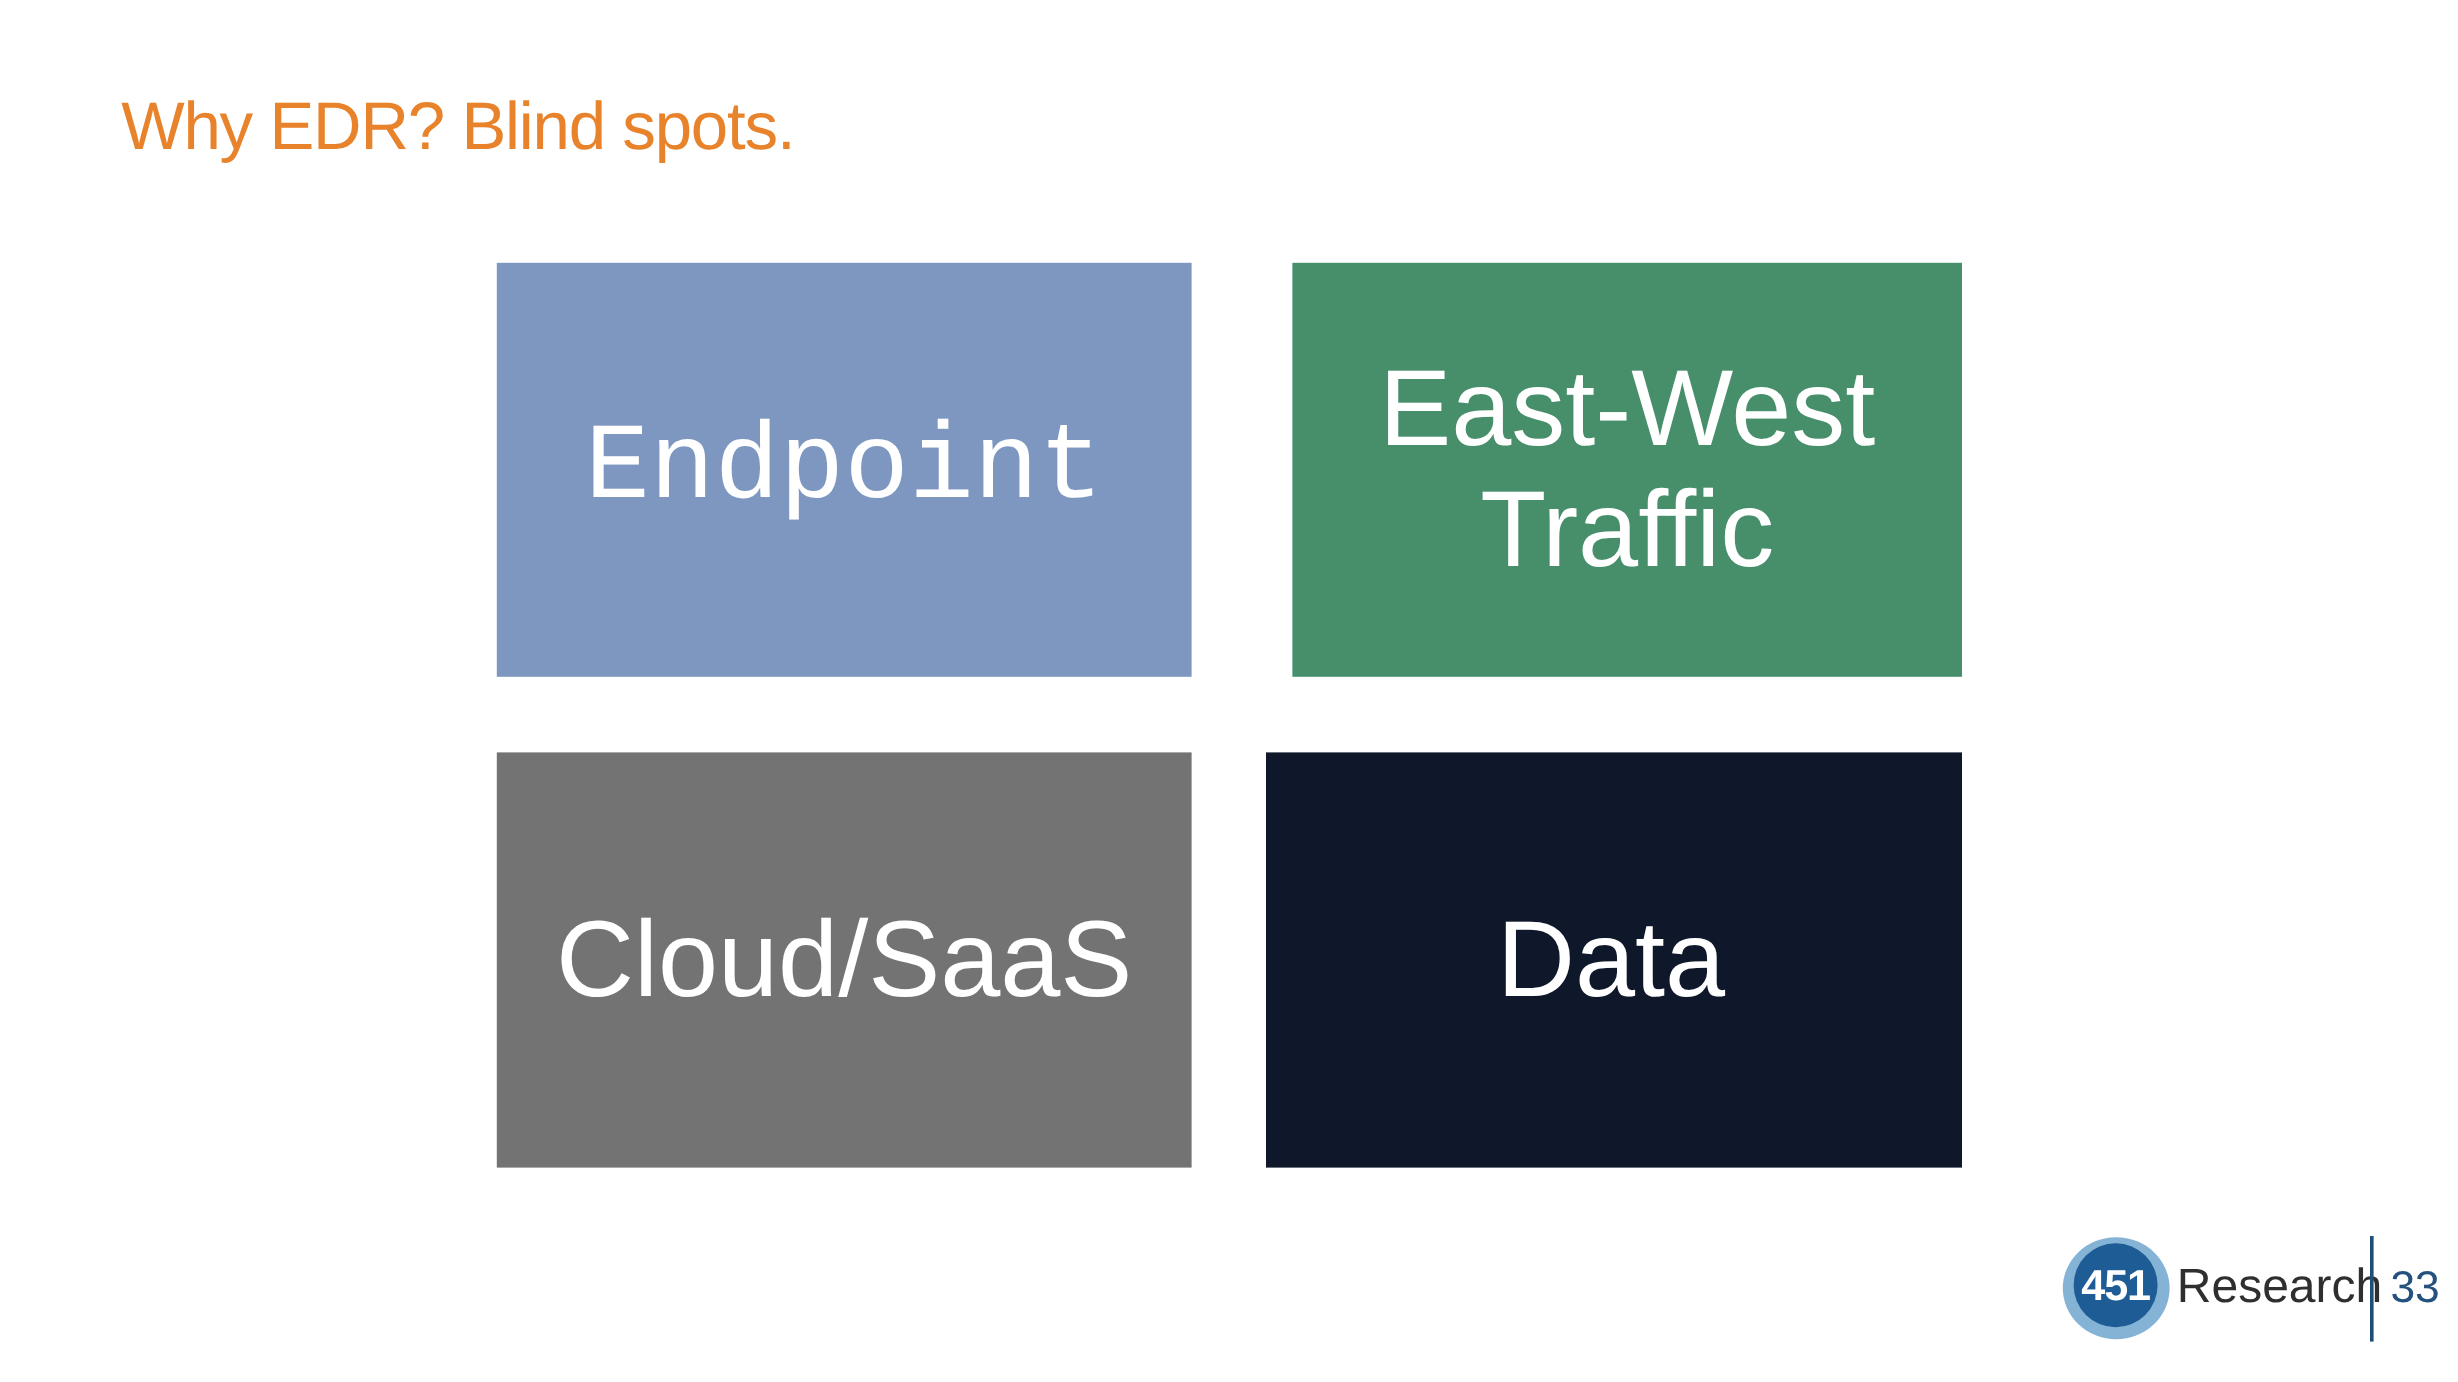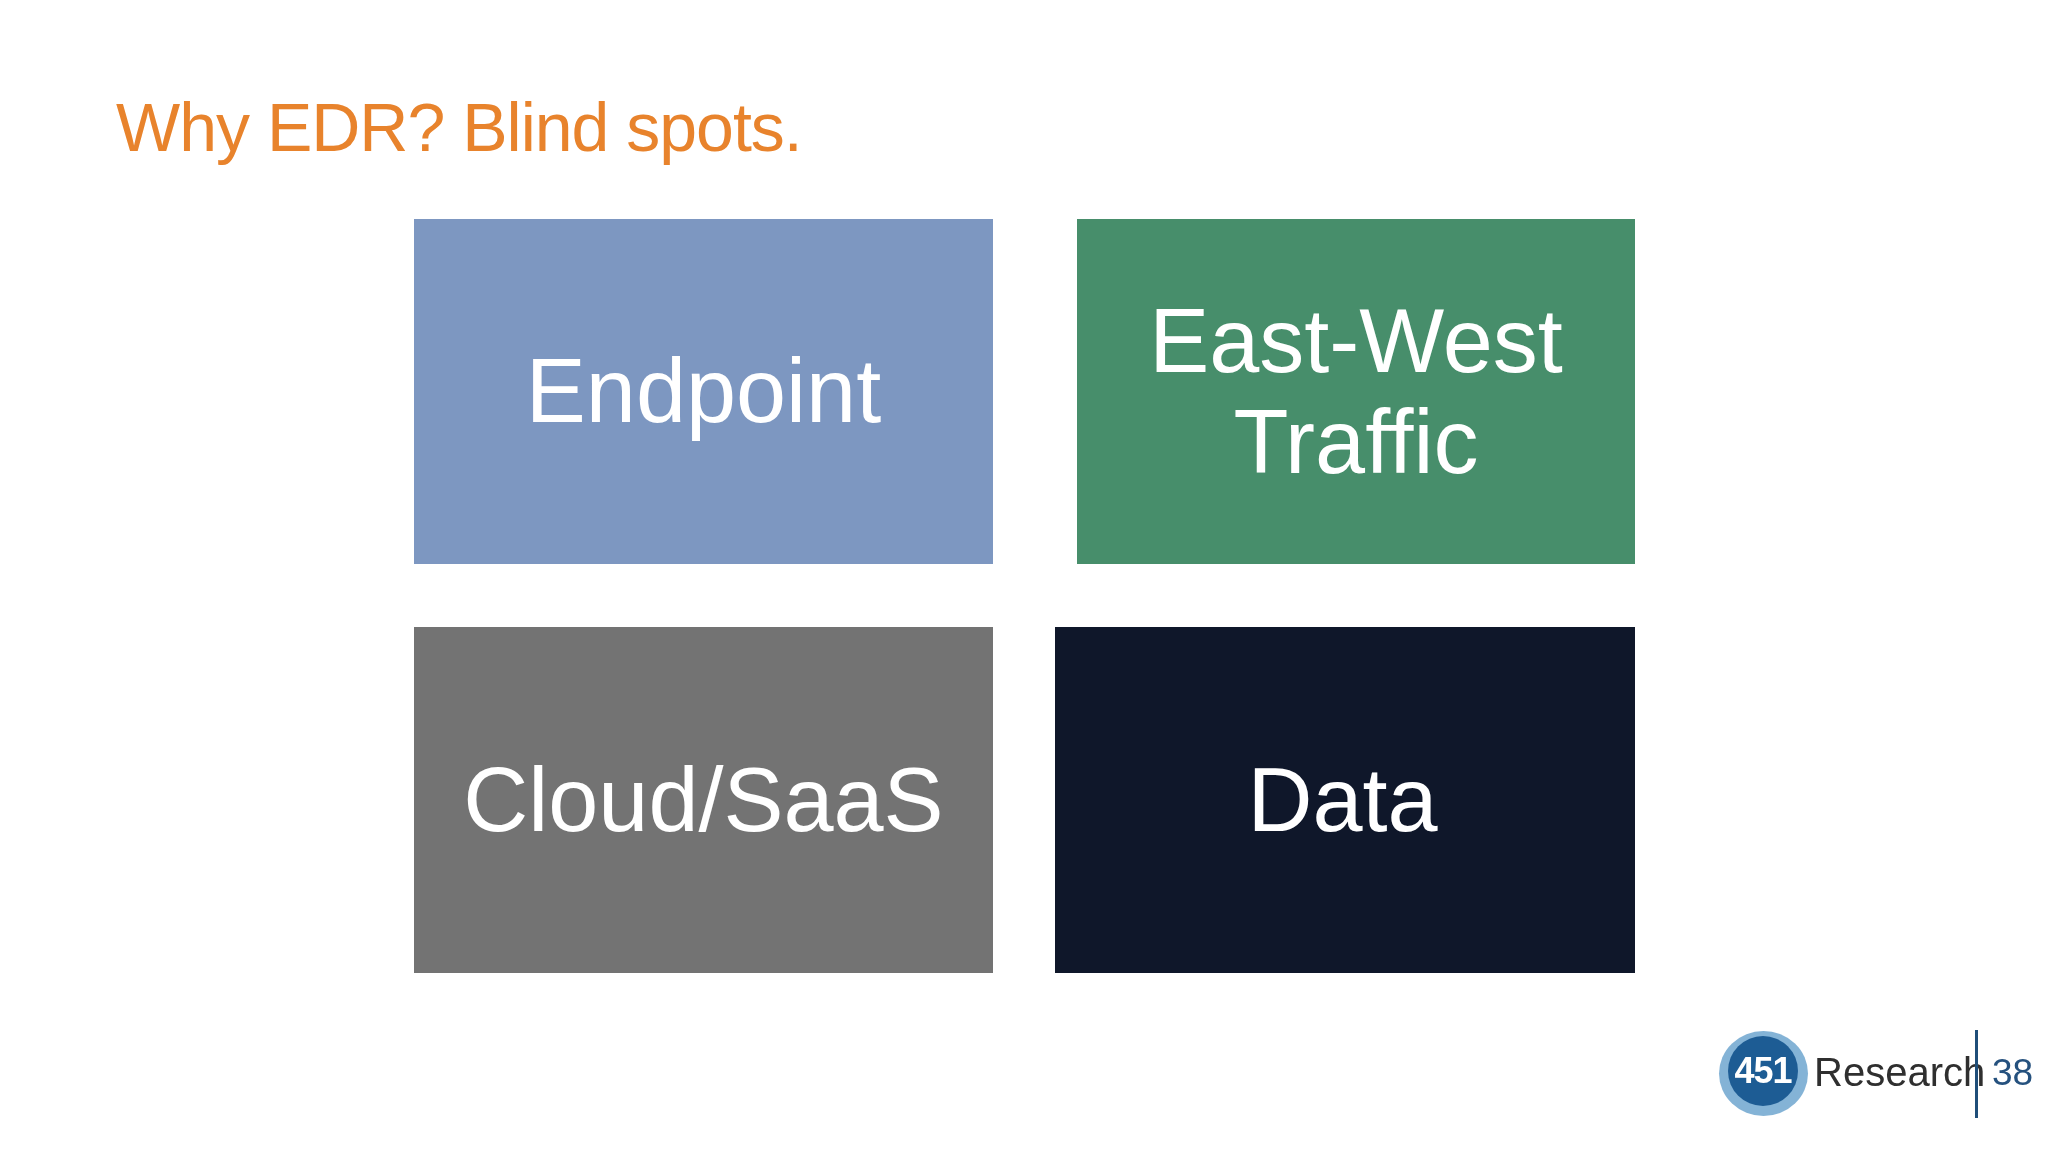--- a/index.html
+++ b/index.html
@@ -16,22 +16,22 @@
     width: 2048px;
     height: 1152px;
     background: #ffffff;
   }
 
   
   .slide-title {
     position: absolute;
     left: 101px;
     top: 70px;
-    margin: 15px;
-    font-size: 68px;
+    margin: 0;
+    font-size: 56px;
     font-weight: 300;
     letter-spacing: -1px;
     line-height: 1.25;
     white-space: nowrap;
   }
 
   
   .box-grid {
     position: absolute;
     left: 414px;
@@ -115,27 +115,27 @@
   }
 </style>
 </head>
 <body>
 
 <div class="slide">
 
   <h1 class="slide-title" style="color: rgb(232, 131, 44);">Why EDR? Blind spots.</h1>
 
   <div class="box-grid">
-    <div class="blind-spot-box" style="background-color: rgb(125, 151, 193);">Endpoint</div>
+    <div class="blind-spot-box" style="background-color: rgb(125, 151, 193); font-family: Liberation Mono, monospace;">Endpoint</div>
     <div class="blind-spot-box" style="background-color: rgb(71, 142, 107); margin-left: 22px;">East-West Traffic</div>
     <div class="blind-spot-box" style="background-color: #737373;">Cloud/SaaS</div>
     <div class="blind-spot-box" style="background-color: #0f172a; padding-left: 15px;">Data</div>
   </div>
 
   <div class="footer">
     <span class="logo-blob-light" style="background-color: rgb(111, 166, 207);"></span>
     <span class="logo-circle-dark" style="background-color: rgb(29, 92, 148);">451</span>
     <span class="logo-brand-text" style="color: rgb(47, 47, 47);">Research</span>
     <span class="footer-divider" style="background-color: rgb(31, 78, 121);"></span>
-    <span class="page-number" style="color: rgb(37, 81, 126);">38</span>
+    <span class="page-number" style="color: rgb(37, 81, 126);">33</span>
   </div>
 
 </div>
 
 </body></html>

